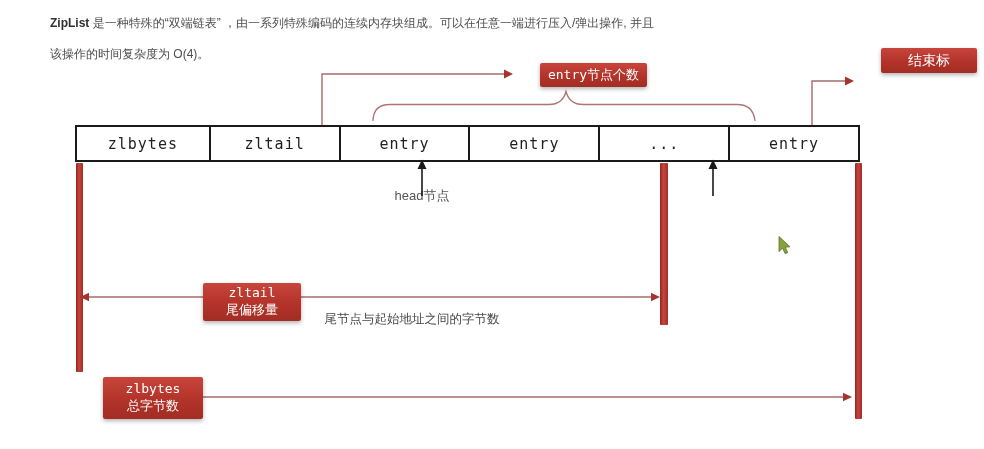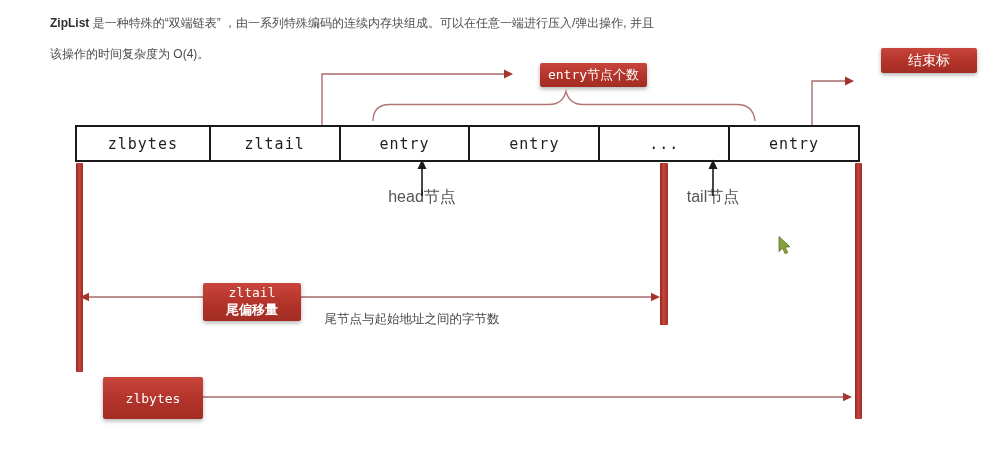--- a/index.html
+++ b/index.html
@@ -34,24 +34,24 @@
     border-radius:2px;color:#fff;text-align:center;
     box-shadow:0 2px 4px rgba(0,0,0,.3);
     font-family:"DejaVu Sans Mono","Liberation Mono",monospace;
     margin-left:25px;
   }
   .badge-entrycount{left:515px;top:63px;width:107px;height:24px;font-size:13px;line-height:24px;}
   .badge-endmark{left:856px;top:48px;width:96px;height:25px;font-size:14px;line-height:25px;}
   .badge-two{display:flex;flex-direction:column;justify-content:center;gap:1px;}
   .badge-zltail{left:178px;top:283px;width:98px;height:38px;font-size:13px;}
   .badge-zlbytes{left:78px;top:377px;width:100px;height:42px;font-size:13px;}
-  .badge-two .cjk{font-family:"Liberation Sans",sans-serif;font-weight:bold;font-size:13px;}
+  .badge-two .cjk{font-family:"Liberation Sans",sans-serif;font-weight:normal;font-size:13px;}
   .node-label{
     position:absolute;width:120px;text-align:center;
-    font-size:16px;color:#555;font-family:"Liberation Sans",sans-serif;
+    font-size:13px;color:#555;font-family:"Liberation Sans",sans-serif;
   }
   .label-head{left:362px;top:187px;}
   .label-tail{left:653px;top:187px;}
   .line-caption{
     position:absolute;left:262px;top:279px;width:300px;text-align:center;
     font-size:12.5px;color:#474747;z-index:4;margin-top:32px;
   }
   .redbar{position:absolute;z-index:2;border-radius:1px;
     background:linear-gradient(90deg,#8e2722 0%,#c9453c 45%,#a02c26 100%);}
   .bar-left{left:76px;top:163px;width:7px;height:209px;}
@@ -120,19 +120,19 @@
   <div class="badge badge-entrycount">entry节点个数</div>
   <div class="badge badge-endmark">结束标示:0xff</div>
 
   <div class="badge badge-two badge-zltail">
     <span>zltail</span>
     <span class="cjk">尾偏移量</span>
   </div>
 
   <div class="badge badge-two badge-zlbytes">
     <span>zlbytes</span>
+    <span class="cjk">总字节数</span>
   </div>
 
   <div class="node-label label-head">head节点</div>
-  <div class="node-label label-tail">tail节点</div>
   <div class="line-caption">尾节点与起始地址之间的字节数</div>
 
 </div>
 
 </body></html>

